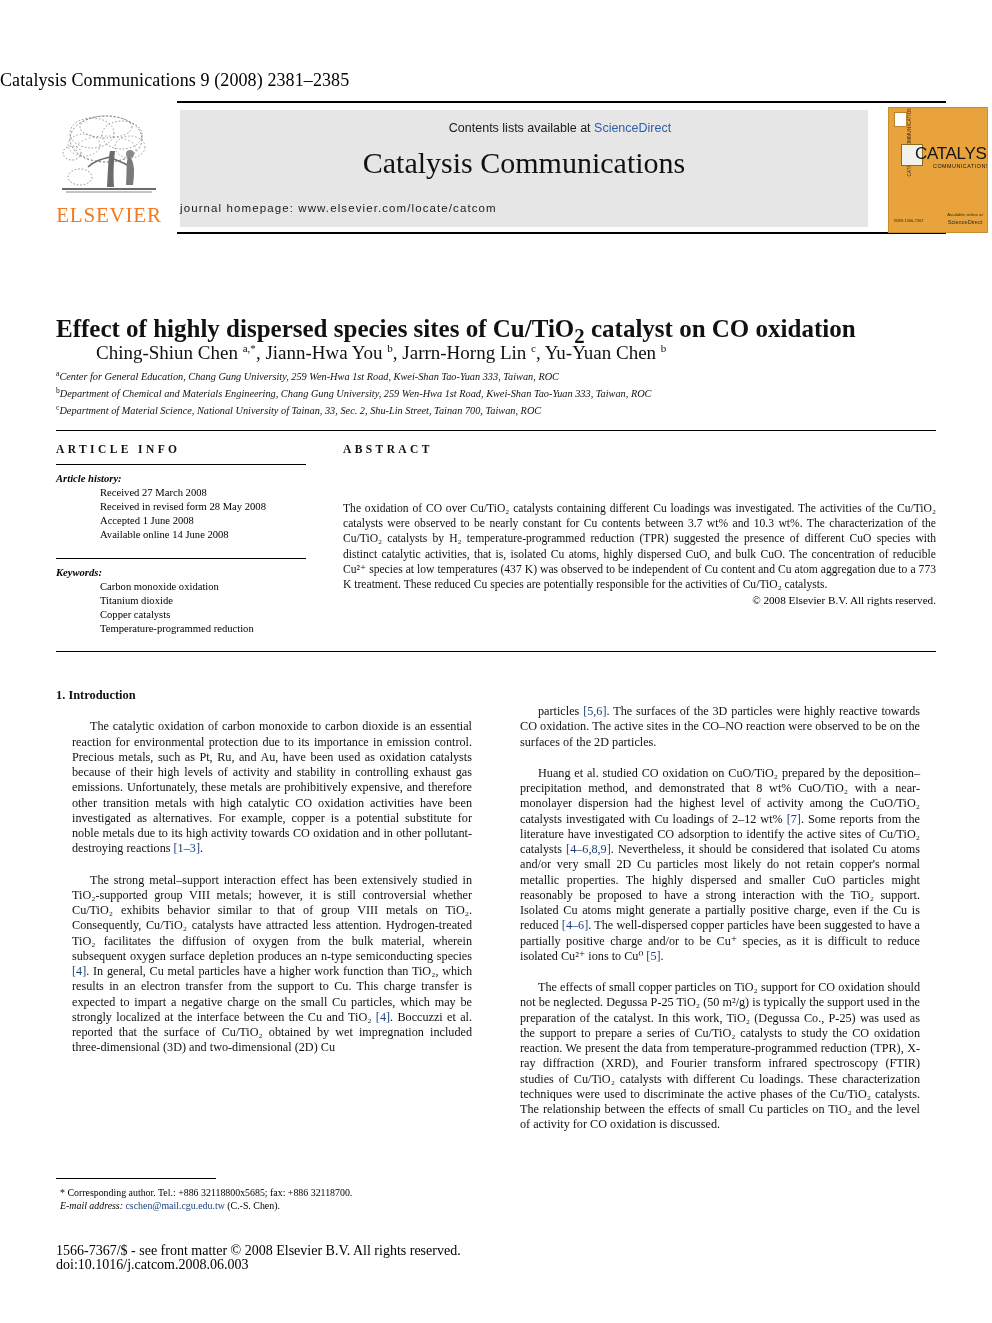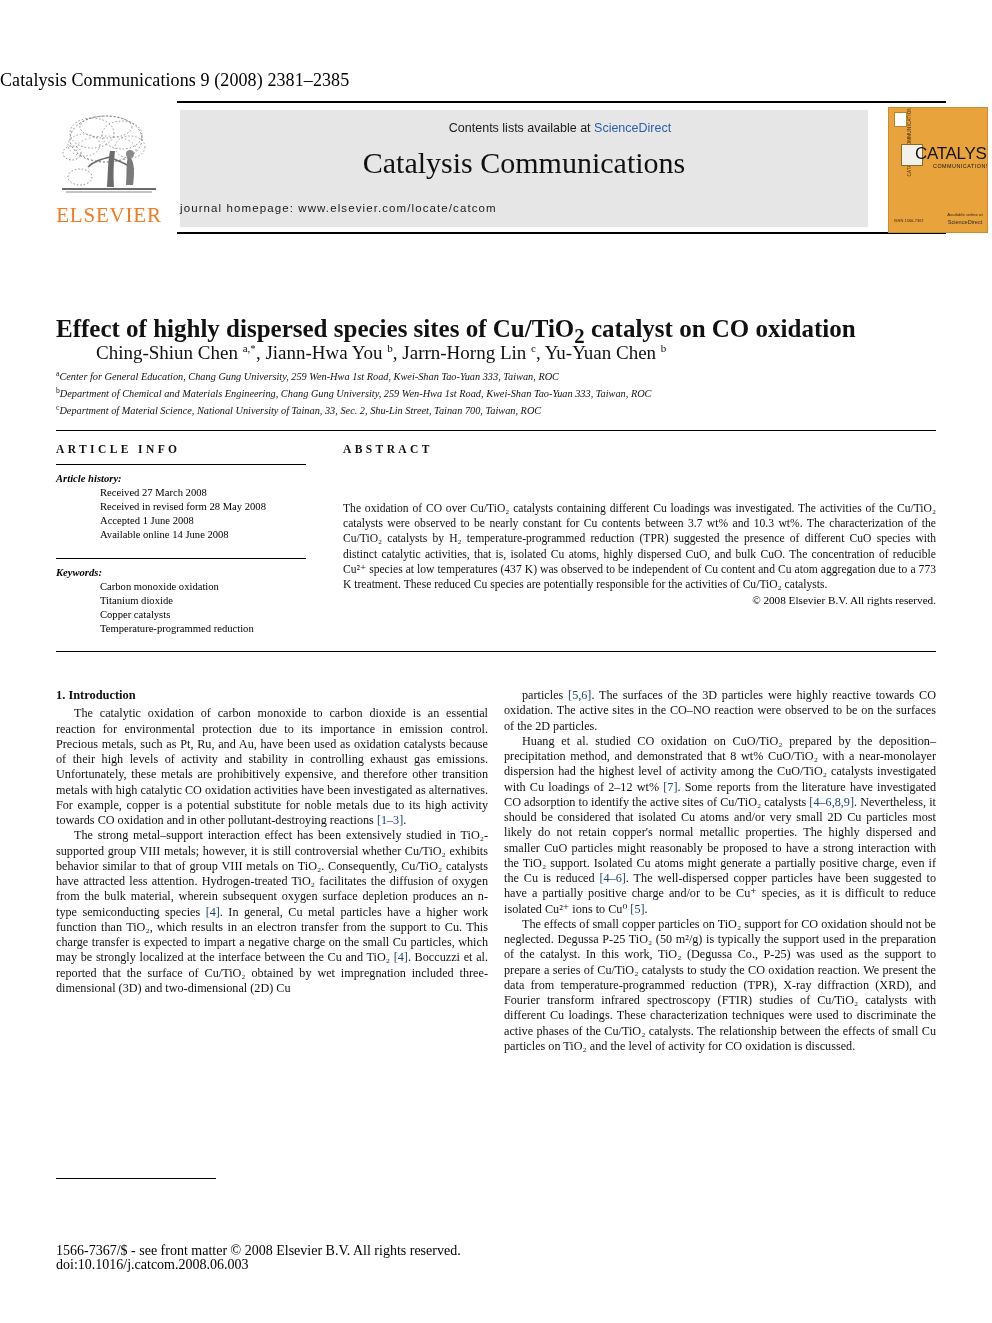--- a/index.html
+++ b/index.html
@@ -297,25 +297,25 @@
     font-size: 12.2px;
     line-height: 15.25px;
     text-align: justify;
     color: #111;
   }
   .col-left  { left: 56px; }
   .col-right { left: 504px; }
   .body-head {
     font-weight: bold;
     font-size: 12.4px;
-    margin: 0 0 3px 0;
+    margin: 0 0 13px 0;
     text-align: left;
   }
   .col p {
-    margin: 0;
+    margin: 16px;
     text-indent: 18px;
   }
   .cite { color: #1a3f7a; }
 
   
   .fn-rule {
     position: absolute;
     left: 56px; top: 1178px;
     width: 160px; height: 1px;
     background: #000;
@@ -446,19 +446,23 @@
     <p>The strong metal–support interaction effect has been extensively studied in TiO₂-supported group VIII metals; however, it is still controversial whether Cu/TiO₂ exhibits behavior similar to that of group VIII metals on TiO₂. Consequently, Cu/TiO₂ catalysts have attracted less attention. Hydrogen-treated TiO₂ facilitates the diffusion of oxygen from the bulk material, wherein subsequent oxygen surface depletion produces an n-type semiconducting species <span class="cite">[4]</span>. In general, Cu metal particles have a higher work function than TiO₂, which results in an electron transfer from the support to Cu. This charge transfer is expected to impart a negative charge on the small Cu particles, which may be strongly localized at the interface between the Cu and TiO₂ <span class="cite">[4]</span>. Boccuzzi et al. reported that the surface of Cu/TiO₂ obtained by wet impregnation included three-dimensional (3D) and two-dimensional (2D) Cu</p>
   </div>
 
   <div class="col col-right">
     <p>particles <span class="cite">[5,6]</span>. The surfaces of the 3D particles were highly reactive towards CO oxidation. The active sites in the CO–NO reaction were observed to be on the surfaces of the 2D particles.</p>
     <p>Huang et al. studied CO oxidation on CuO/TiO₂ prepared by the deposition–precipitation method, and demonstrated that 8 wt% CuO/TiO₂ with a near-monolayer dispersion had the highest level of activity among the CuO/TiO₂ catalysts investigated with Cu loadings of 2–12 wt% <span class="cite">[7]</span>. Some reports from the literature have investigated CO adsorption to identify the active sites of Cu/TiO₂ catalysts <span class="cite">[4–6,8,9]</span>. Nevertheless, it should be considered that isolated Cu atoms and/or very small 2D Cu particles most likely do not retain copper's normal metallic properties. The highly dispersed and smaller CuO particles might reasonably be proposed to have a strong interaction with the TiO₂ support. Isolated Cu atoms might generate a partially positive charge, even if the Cu is reduced <span class="cite">[4–6]</span>. The well-dispersed copper particles have been suggested to have a partially positive charge and/or to be Cu⁺ species, as it is difficult to reduce isolated Cu²⁺ ions to Cu⁰ <span class="cite">[5]</span>.</p>
     <p>The effects of small copper particles on TiO₂ support for CO oxidation should not be neglected. Degussa P-25 TiO₂ (50 m²/g) is typically the support used in the preparation of the catalyst. In this work, TiO₂ (Degussa Co., P-25) was used as the support to prepare a series of Cu/TiO₂ catalysts to study the CO oxidation reaction. We present the data from temperature-programmed reduction (TPR), X-ray diffraction (XRD), and Fourier transform infrared spectroscopy (FTIR) studies of Cu/TiO₂ catalysts with different Cu loadings. These characterization techniques were used to discriminate the active phases of the Cu/TiO₂ catalysts. The relationship between the effects of small Cu particles on TiO₂ and the level of activity for CO oxidation is discussed.</p>
   </div>
 
   <div class="fn-rule"></div>
+  <div class="footnote">
+    <div class="ind"><span>*</span> <span>Corresponding author. Tel.: +886 32118800x5685; fax: +886 32118700.</span></div>
+    <div class="ind"><span class="em">E-mail address:</span> <span class="mail">cschen@mail.cgu.edu.tw</span> <span>(C.-S. Chen).</span></div>
+  </div>
 
   <div class="footer">
     <div>1566-7367/$ - see front matter © 2008 Elsevier B.V. All rights reserved.</div>
     <div>doi:10.1016/j.catcom.2008.06.003</div>
   </div>
 
 </div>
 
 </body></html>

